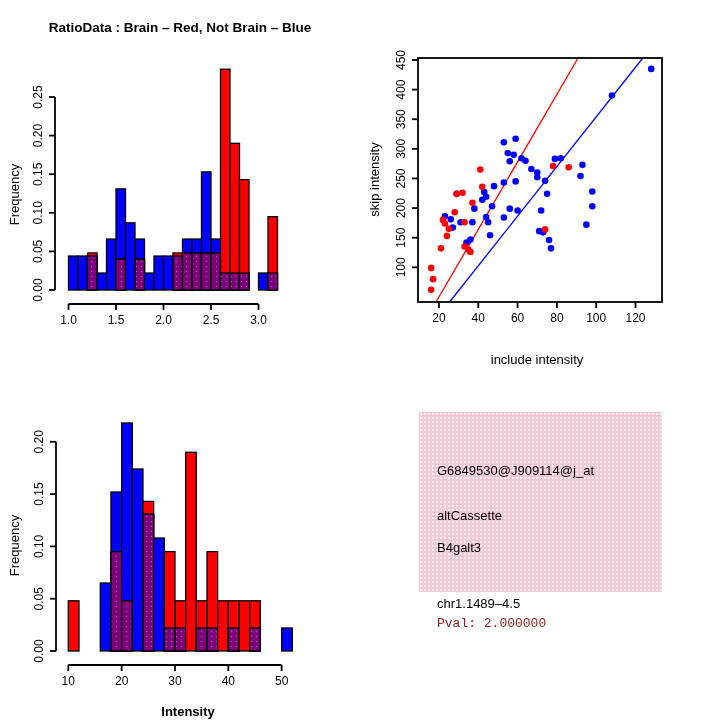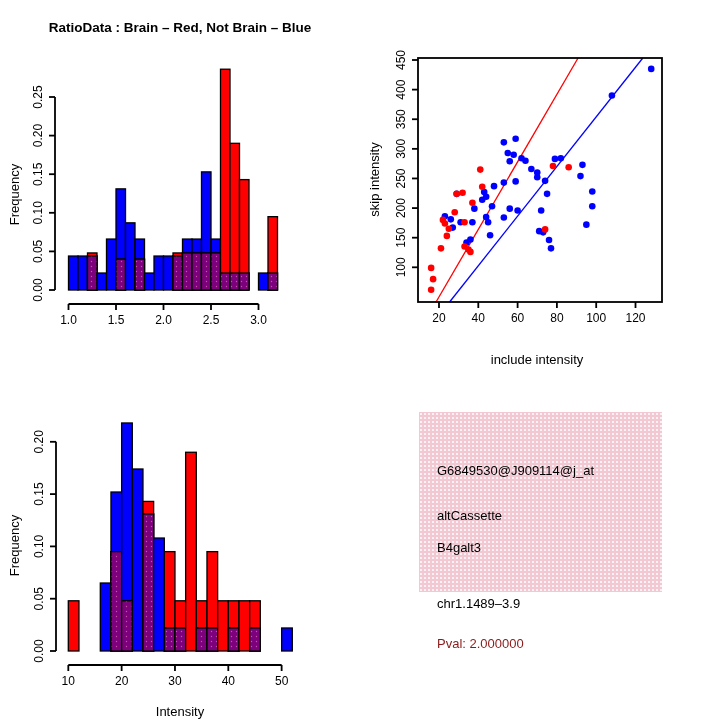--- a/index.html
+++ b/index.html
@@ -256,24 +256,24 @@
       <text x="402" y="60" font-size="12" font-family="Liberation Sans, sans-serif" fill="#000" text-anchor="middle" dominant-baseline="middle" transform="rotate(-90 402 60)">450</text>
     </svg>
 
   <div class="ptitle center" style="left:0;top:20px;width:360px;">RatioData : Brain – Red, Not Brain – Blue</div>
 
   <div class="axlab center vert" style="left:-31px;top:187px;width:90px;">Frequency</div>
 
   <div class="axlab center" style="left:360px;top:352px;width:354px;">include intensity</div>
   <div class="axlab center vert" style="left:324px;top:172px;width:100px;">skip intensity</div>
 
-  <div class="axlab center" style="left:0;top:704px;width:360px;">Intensity</div>
+  <div class="axlab center" style="left:8px;top:704px;width:360px;font-weight:bold;">Intensity</div>
   <div class="axlab center vert" style="left:-31px;top:538px;width:90px;">Frequency</div>
 
   <div class="info-box">
     <div class="info-line" style="top: 51px; color: rgb(0, 0, 0);">G6849530@J909114@j_at</div>
     <div class="info-line" style="top: 96px; color: rgb(0, 0, 0);">altCassette</div>
     <div class="info-line" style="top: 128px; color: rgb(0, 0, 0);">B4galt3</div>
-    <div class="info-line" style="top: 184px; color: rgb(0, 0, 0);">chr1.1489–3.9</div>
-    <div class="info-line" style="top: 224px; color: rgb(139, 26, 26);">Pval: 2.000000</div>
+    <div class="info-line" style="top: 184px; color: rgb(0, 0, 0);">chr1.1489–4.5</div>
+    <div class="info-line" style="top: 204px; color: rgb(139, 26, 26); font-family: Liberation Mono, monospace;">Pval: 2.000000</div>
   </div>
 
 </div>
 
 </body></html>

